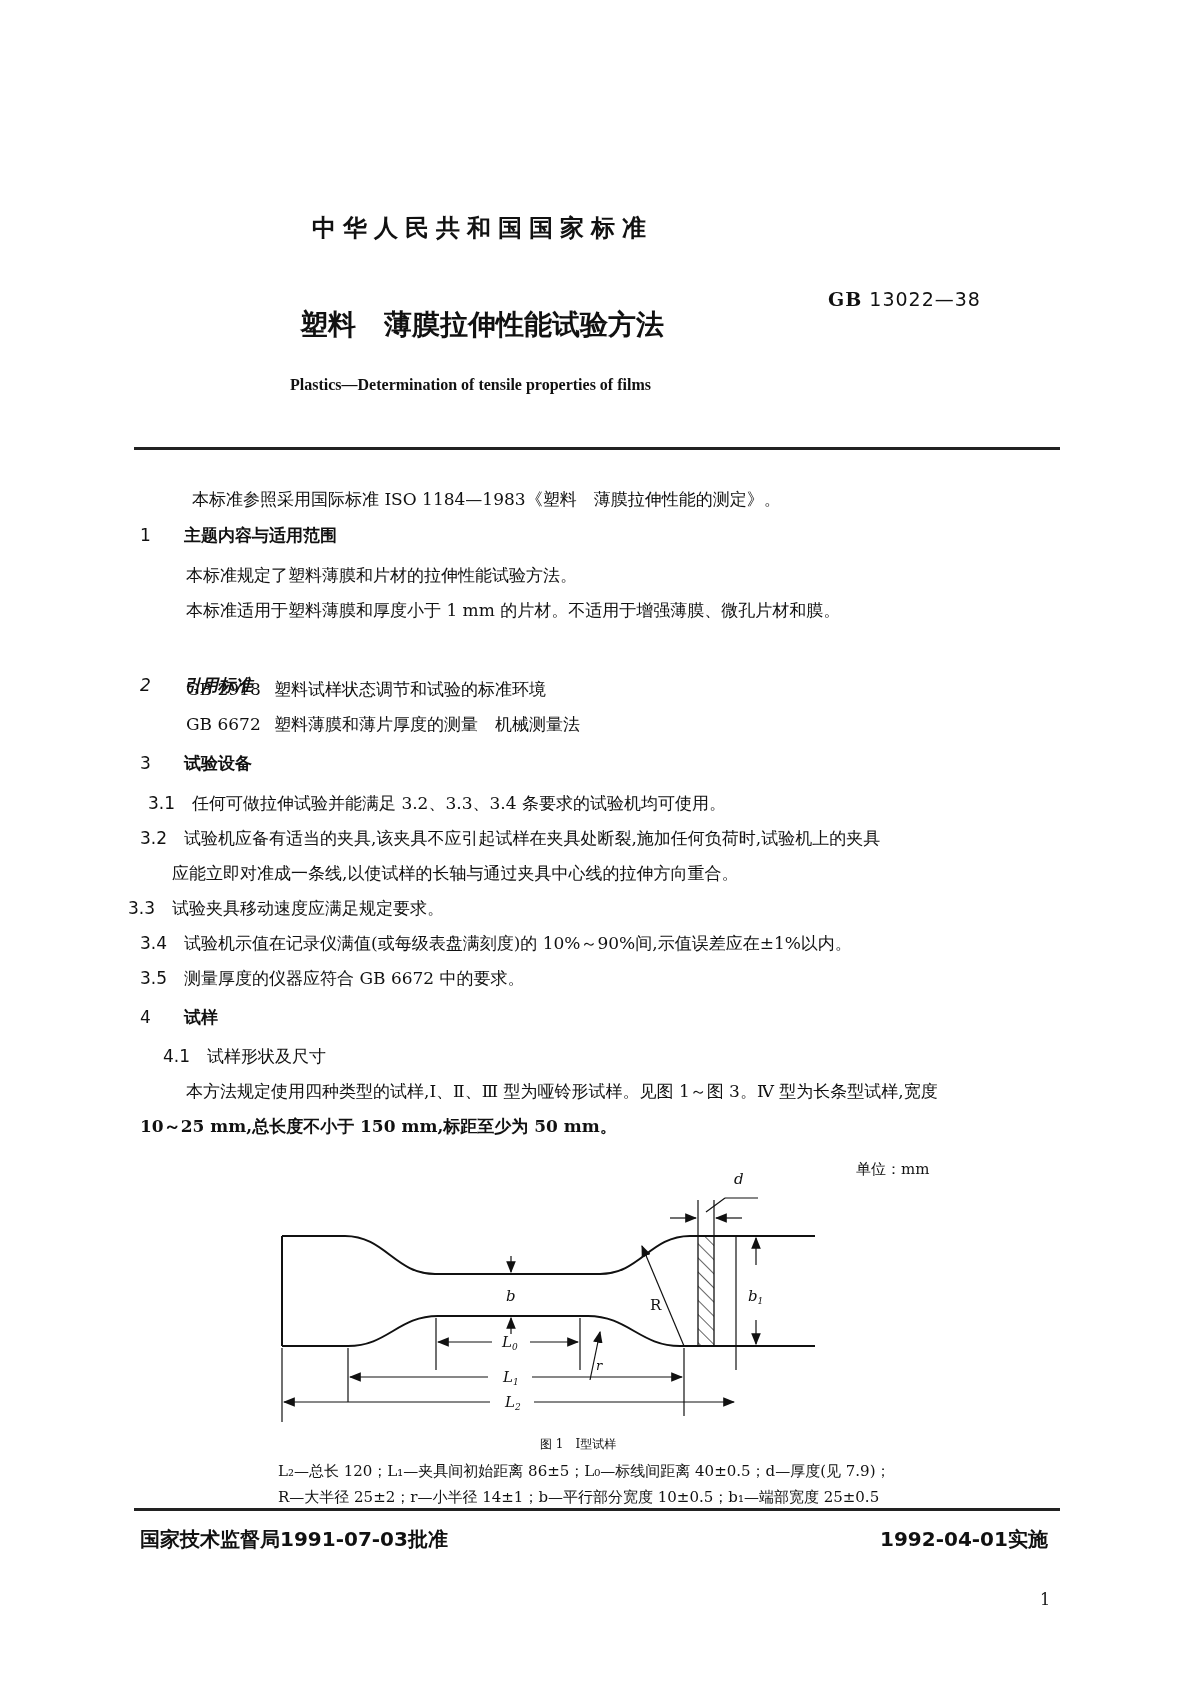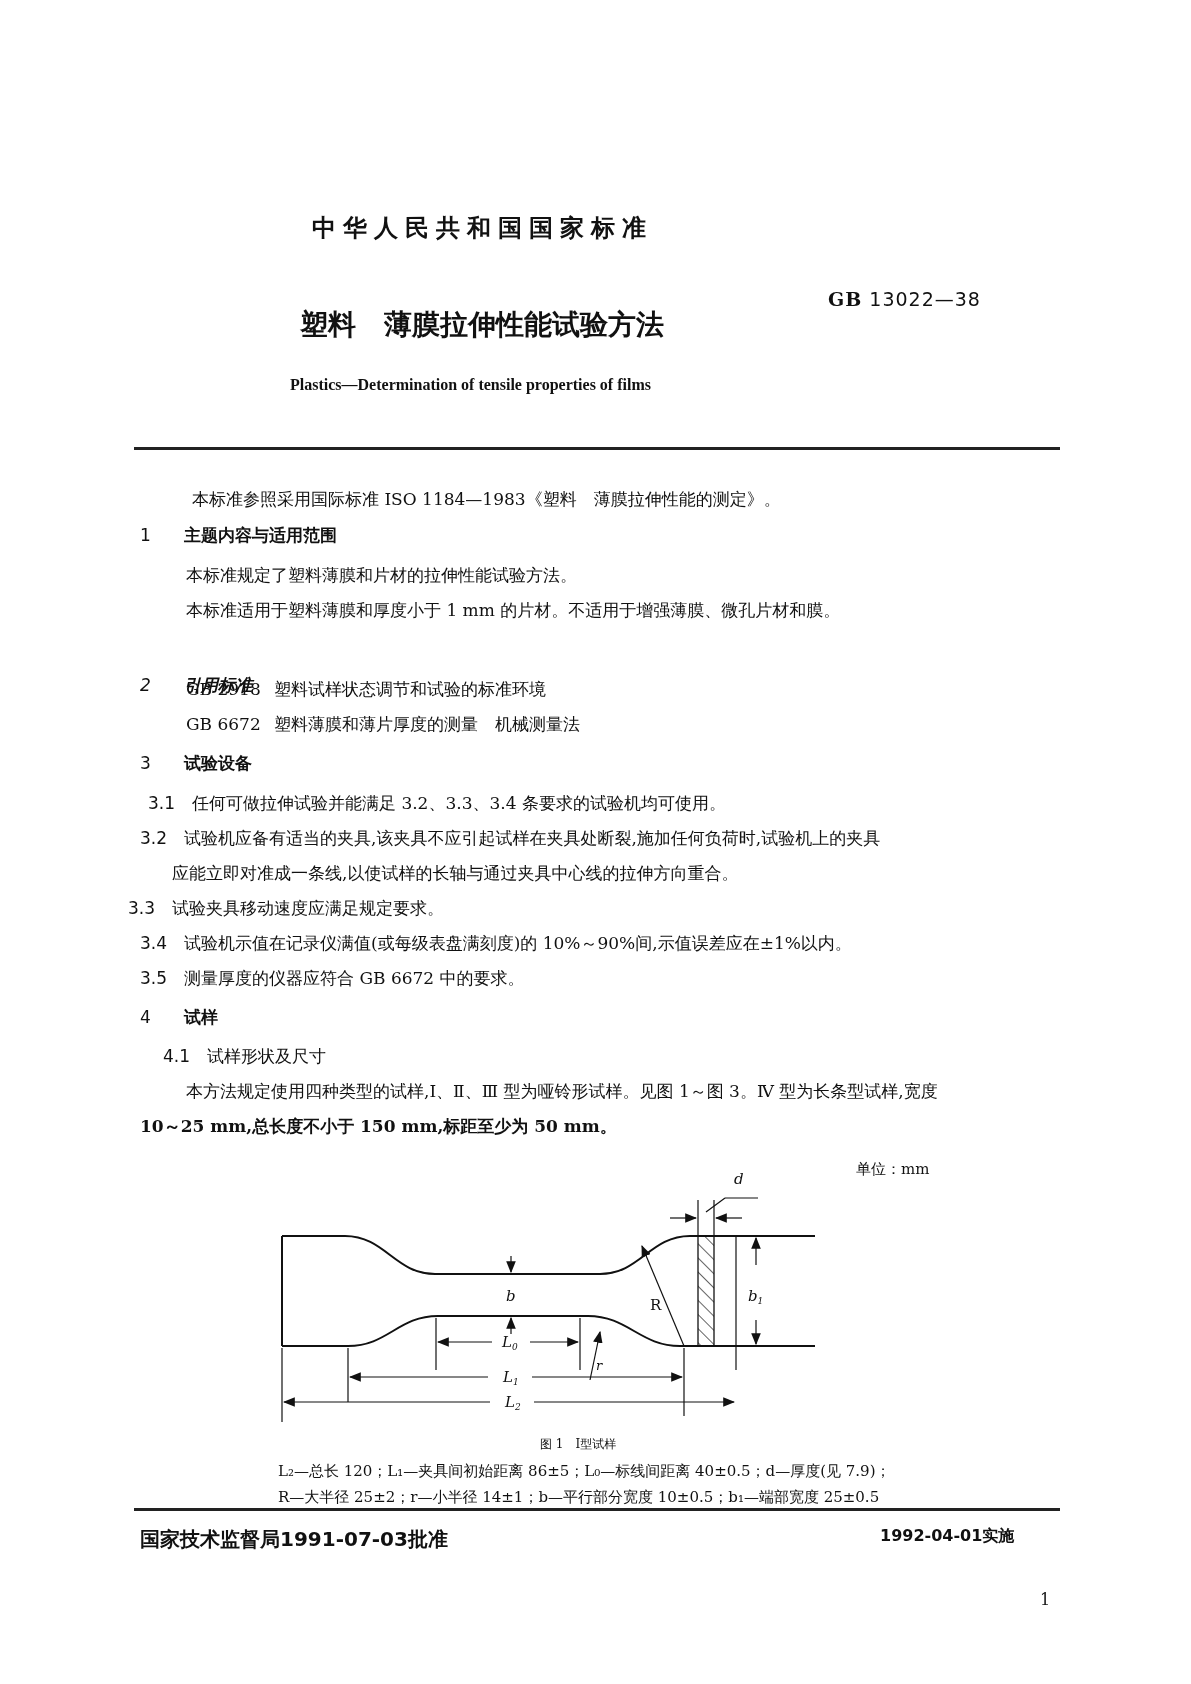--- a/index.html
+++ b/index.html
@@ -10,21 +10,21 @@
   .std-no b { font-family: "DejaVu Serif", serif; font-weight: bold; }
   .title-cn { left: 300px; top: 306px; font-family: "DejaVu Sans", sans-serif; font-weight: bold; font-size: 28px; }
   .title-en { left: 290px; top: 376px; font-family: "Liberation Serif", serif; font-weight: bold; font-size: 16px; }
   .rule-top { left: 134px; top: 447px; width: 926px; height: 3px; background: #222; }
   .rule-bot { left: 134px; top: 1508px; width: 926px; height: 3px; background: #222; }
   .p { font-size: 17px; }
   .h { font-family: "DejaVu Sans", sans-serif; font-weight: bold; font-size: 17px; }
   .num { display: inline-block; width: 44px; font-family: "DejaVu Sans", sans-serif; font-weight: normal; }
   .ref-code { display: inline-block; width: 88px; }
   .footer-left { left: 140px; top: 1526px; font-family: "DejaVu Sans", sans-serif; font-weight: bold; font-size: 20px; }
-  .footer-right { left: 880px; top: 1526px; font-family: "DejaVu Sans", sans-serif; font-weight: bold; font-size: 16px; }
+  .footer-right { left: 880px; top: 1526px; font-family: "DejaVu Sans", sans-serif; font-weight: bold; font-size: 20px; }
   .page-no { left: 1040px; top: 1590px; font-size: 16px; }
   .unit { left: 856px; top: 1160px; font-size: 15px; }
   .caption { left: 540px; top: 1436px; font-size: 12px; }
   .legend { font-size: 15px; }
   svg text { font-family: "DejaVu Serif", serif; }
 </style>
 </head>
 <body>
 
 <div class="abs hdr-org">中华人民共和国国家标准</div>

